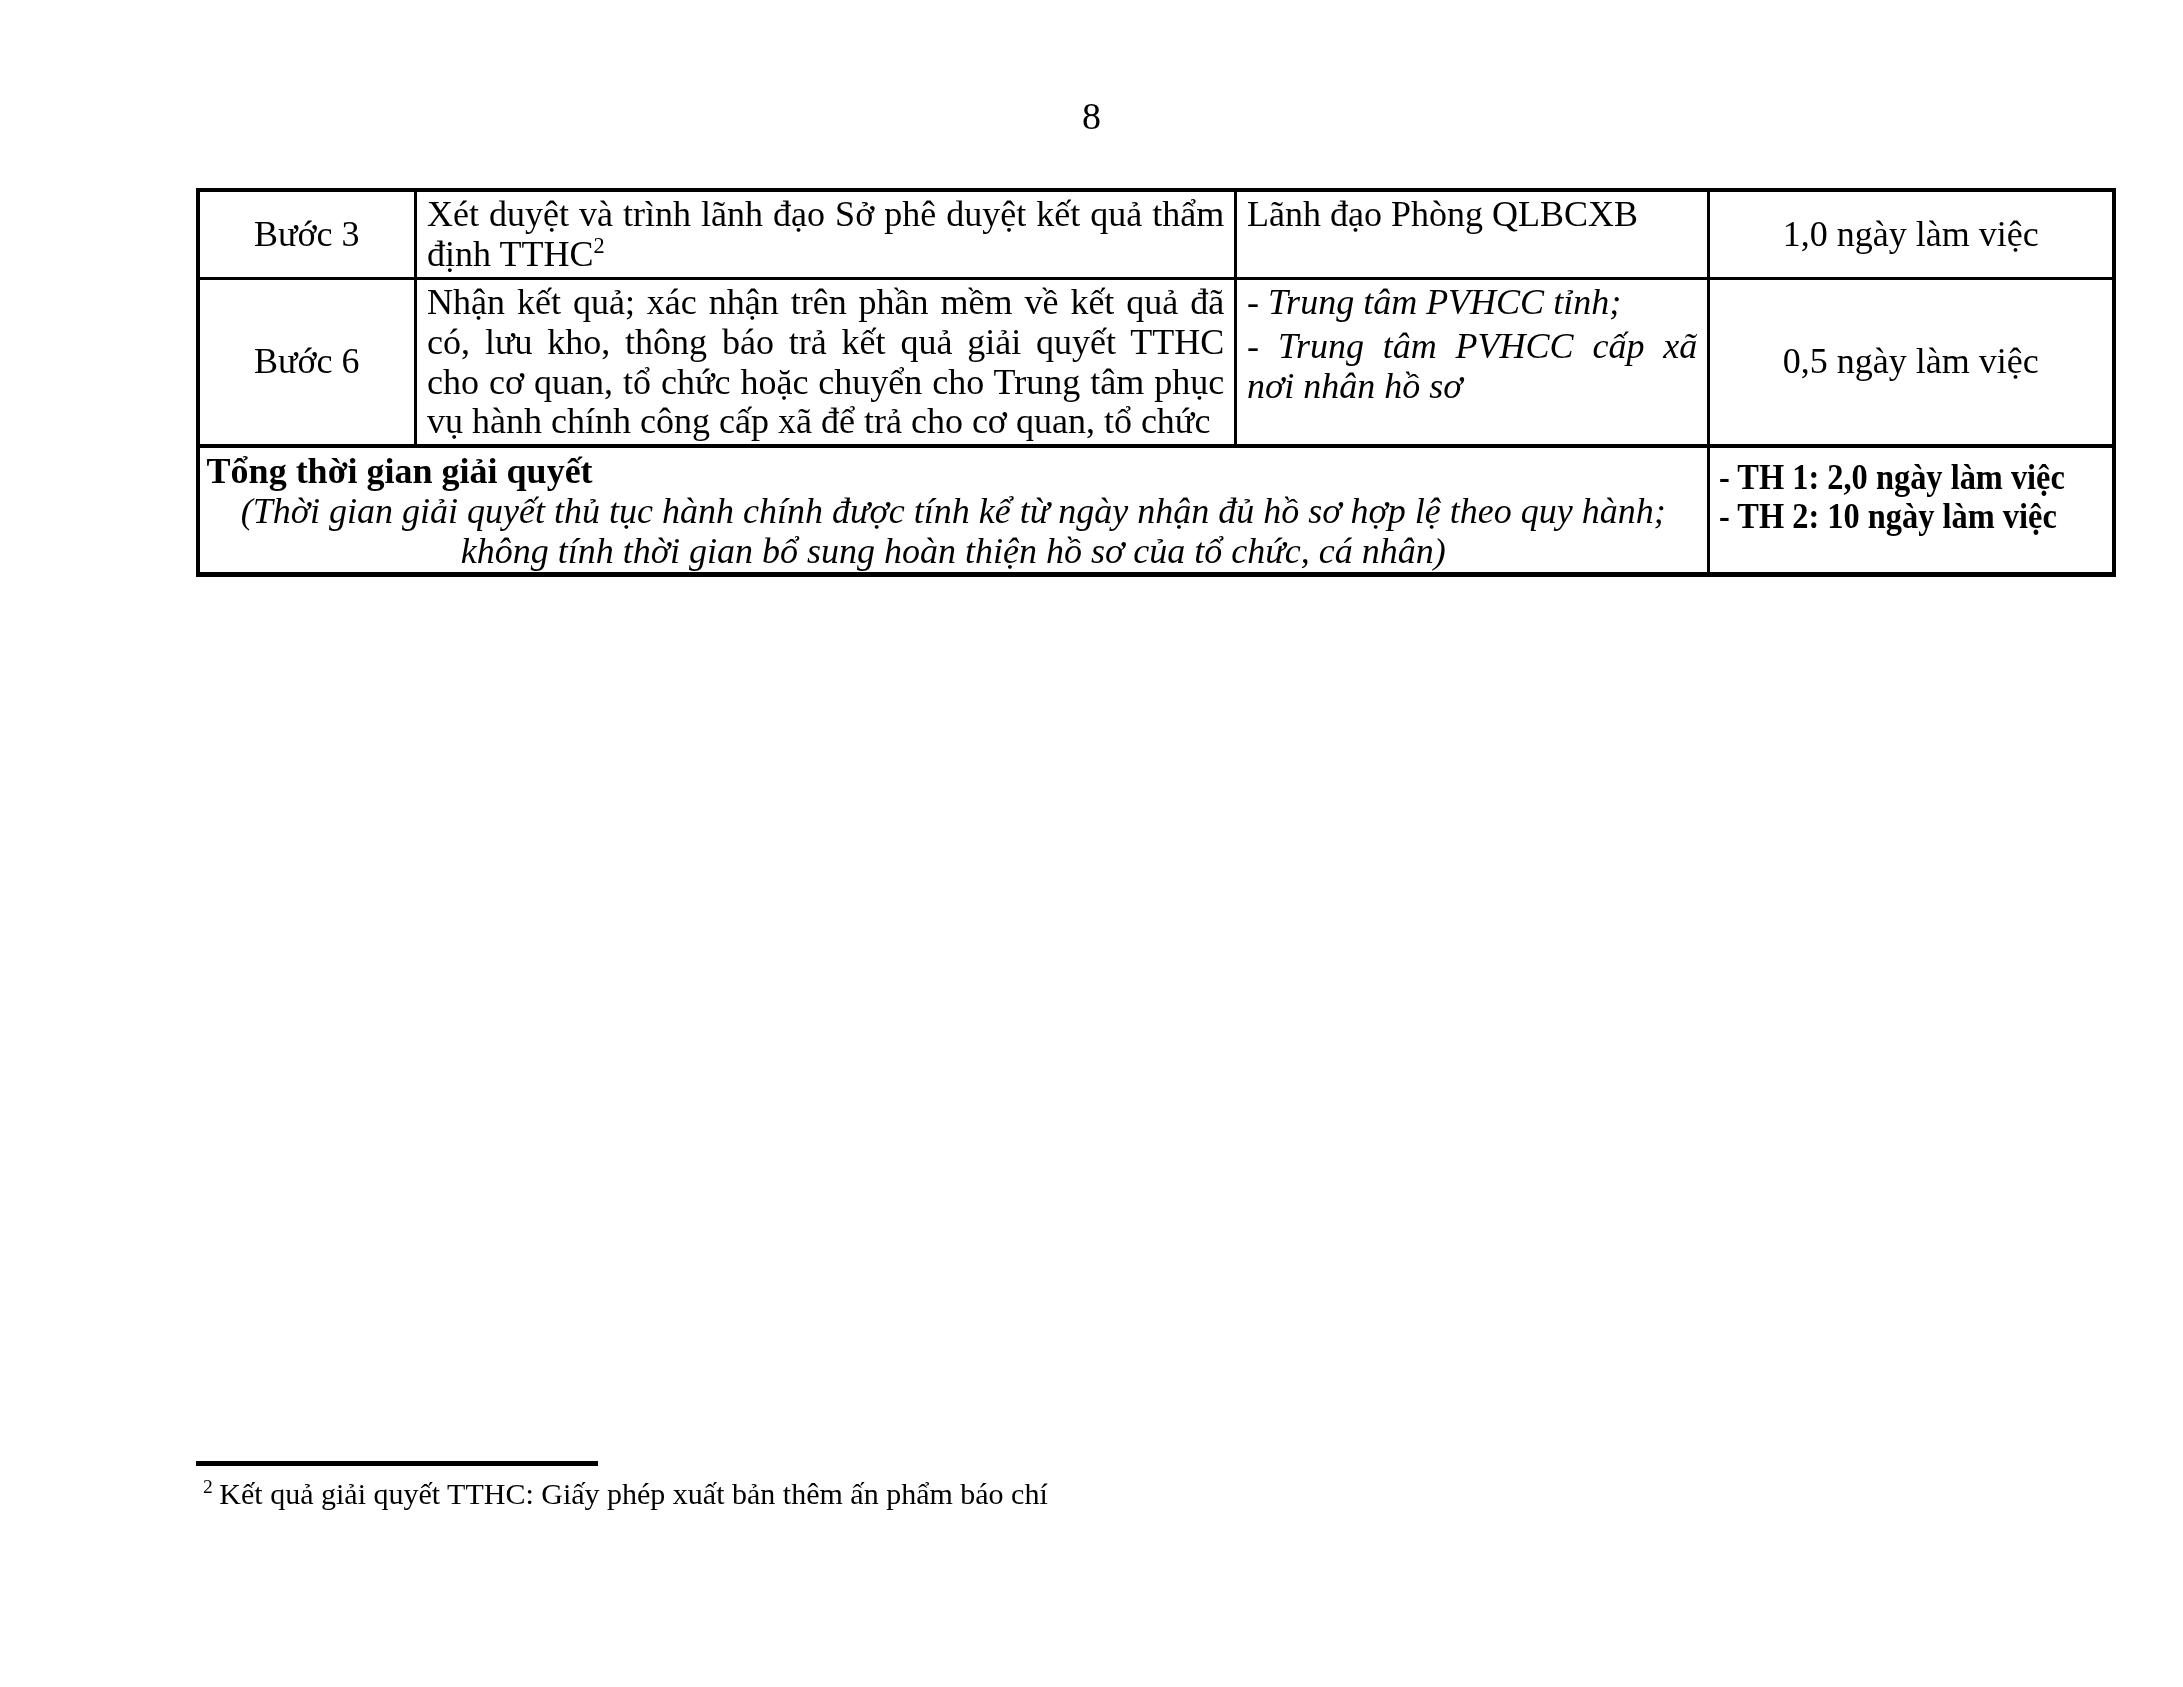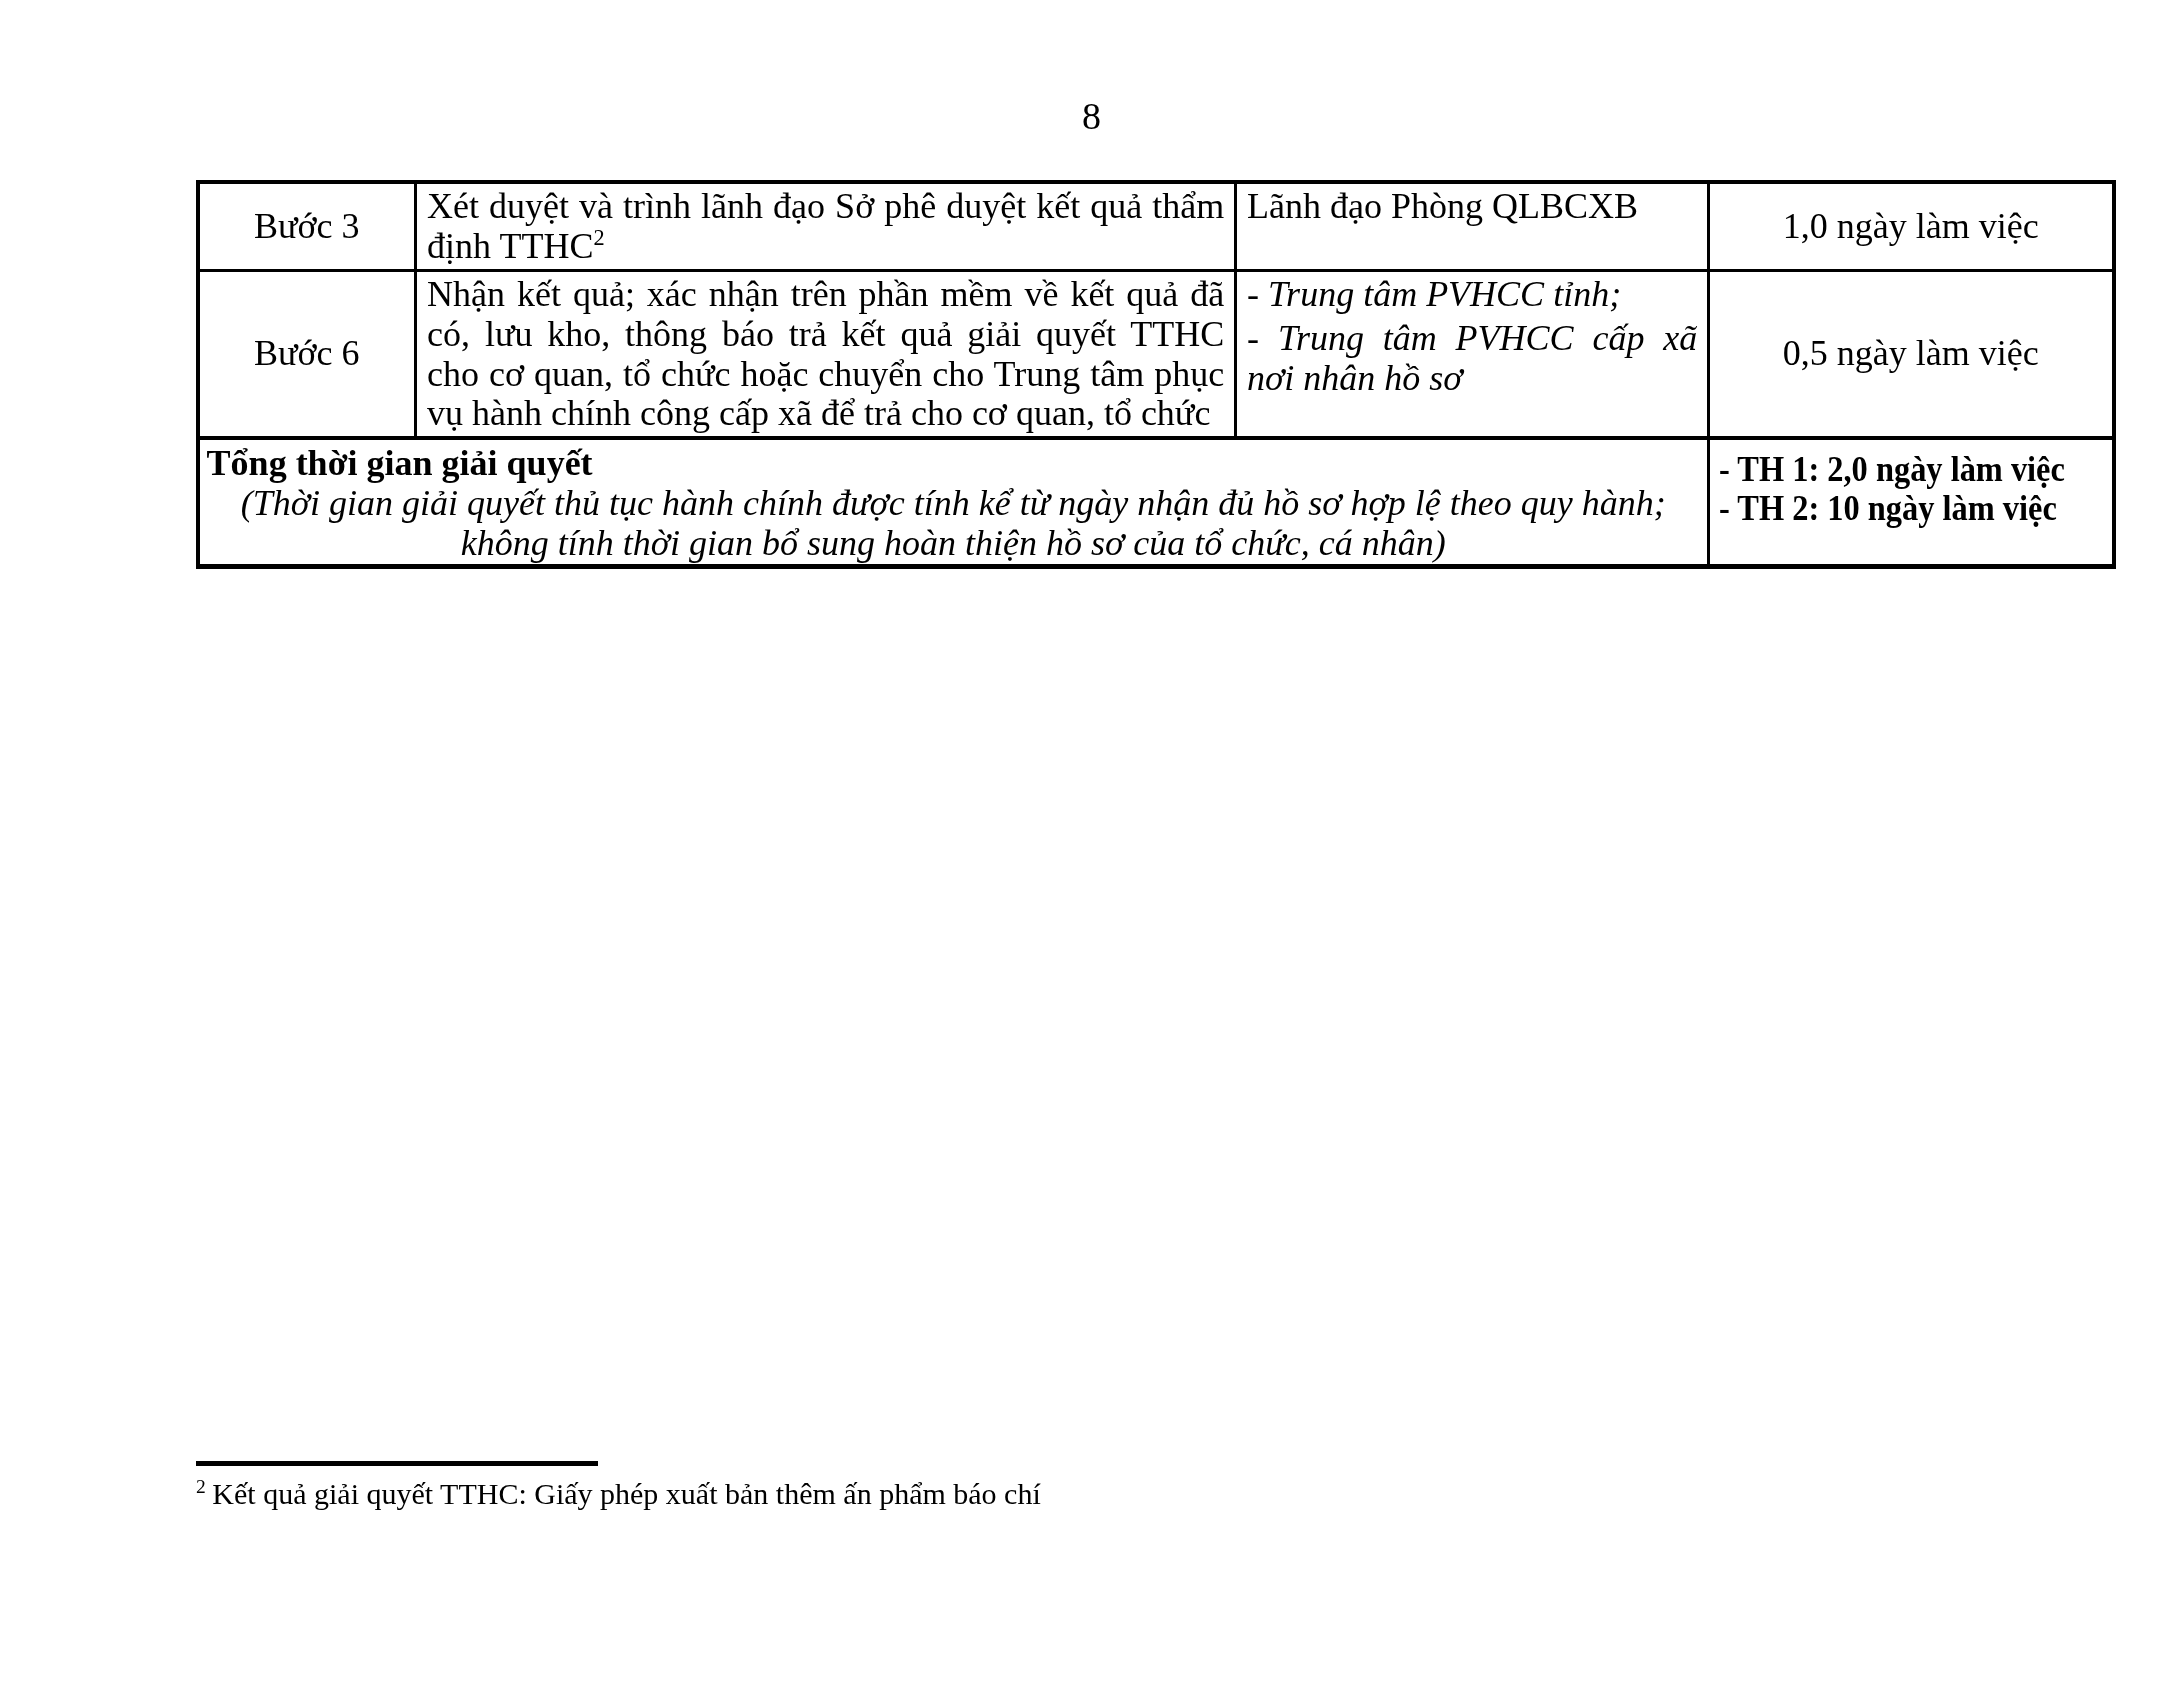--- a/index.html
+++ b/index.html
@@ -21,21 +21,21 @@
     position: absolute;
     top: 94px;
     left: 0;
     width: 2183px;
     text-align: center;
     font-size: 38px;
   }
   table.procedure-table {
     position: absolute;
     left: 196px;
-    top: 180px;
+    top: 188px;
     width: 1917px;
     border-collapse: collapse;
     table-layout: fixed;
     border: 4px solid #000000;
     border-bottom-width: 5.3px;
   }
   .procedure-table td {
     border: 3.3px solid #000000;
     line-height: 1.1;
     overflow: hidden;
@@ -108,21 +108,21 @@
   .footnote-rule {
     position: absolute;
     left: 196px;
     top: 1461px;
     width: 402px;
     height: 4.6px;
     background: #000000;
   }
   .footnote {
     position: absolute;
-    left: 196px;
+    left: 203px;
     top: 1477px;
     width: 1456px;
     font-size: 30px;
     text-align: left;
   }
   .footnote sup {
     font-size: 0.65em;
     vertical-align: super;
     margin-right: 6.6px;
     line-height: 0;

